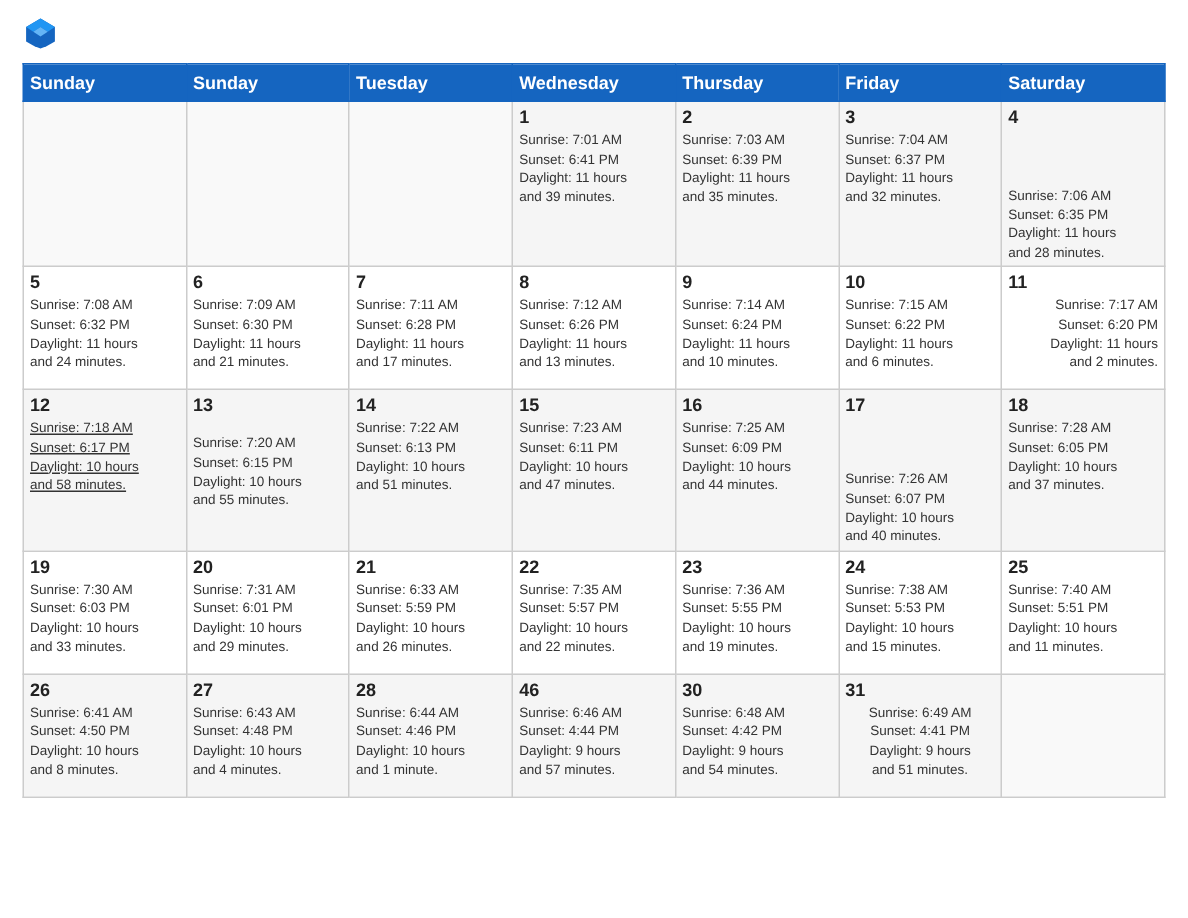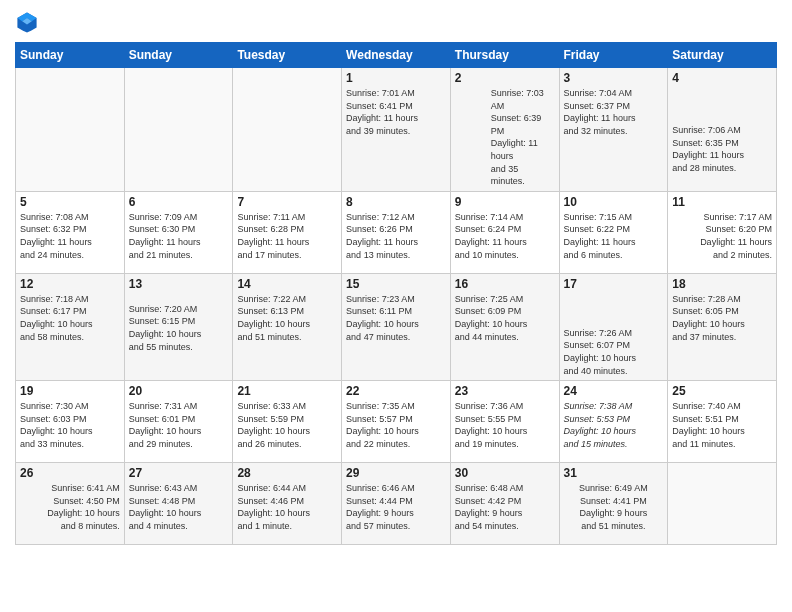--- a/index.html
+++ b/index.html
@@ -131,21 +131,21 @@
           <td class="empty-cell"></td>
           <td>
             <div class="day-num">1</div>
             <div class="day-info" style="white-space: pre-line;">Sunrise: 7:01 AM
 Sunset: 6:41 PM
 Daylight: 11 hours
 and 39 minutes.</div>
           </td>
           <td>
             <div class="day-num">2</div>
-            <div class="day-info" style="white-space: pre-line; margin-left: 36px;">Sunrise: 7:03 AM
+            <div class="day-info" style="white-space: pre-line;">Sunrise: 7:03 AM
 Sunset: 6:39 PM
 Daylight: 11 hours
 and 35 minutes.</div>
           </td>
           <td>
             <div class="day-num">3</div>
             <div class="day-info" style="white-space: pre-line;">Sunrise: 7:04 AM
 Sunset: 6:37 PM
 Daylight: 11 hours
 and 32 minutes.</div>
@@ -205,21 +205,21 @@
             <div class="day-num">11</div>
             <div class="day-info" style="white-space: pre-line; text-align: right;">Sunrise: 7:17 AM
 Sunset: 6:20 PM
 Daylight: 11 hours
 and 2 minutes.</div>
           </td>
         </tr>
         <tr>
           <td>
             <div class="day-num">12</div>
-            <div class="day-info" style="white-space: pre-line;">Sunrise: 7:18 AM
+            <div class="day-info" style="white-space: pre-line; text-decoration: underline;">Sunrise: 7:18 AM
 Sunset: 6:17 PM
 Daylight: 10 hours
 and 58 minutes.</div>
           </td>
           <td>
             <div class="day-num">13</div>
             <div class="day-info" style="white-space: pre-line; margin-top: 12px;">Sunrise: 7:20 AM
 Sunset: 6:15 PM
 Daylight: 10 hours
 and 55 minutes.</div>
@@ -291,57 +291,57 @@
           </td>
           <td>
             <div class="day-num">23</div>
             <div class="day-info" style="white-space: pre-line;">Sunrise: 7:36 AM
 Sunset: 5:55 PM
 Daylight: 10 hours
 and 19 minutes.</div>
           </td>
           <td>
             <div class="day-num">24</div>
-            <div class="day-info" style="white-space: pre-line; font-style: italic;">Sunrise: 7:38 AM
+            <div class="day-info" style="white-space: pre-line;">Sunrise: 7:38 AM
 Sunset: 5:53 PM
 Daylight: 10 hours
 and 15 minutes.</div>
           </td>
           <td>
             <div class="day-num">25</div>
             <div class="day-info" style="white-space: pre-line;">Sunrise: 7:40 AM
 Sunset: 5:51 PM
 Daylight: 10 hours
 and 11 minutes.</div>
           </td>
         </tr>
         <tr>
           <td>
             <div class="day-num">26</div>
-            <div class="day-info" style="white-space: pre-line; text-align: right;">Sunrise: 6:41 AM
+            <div class="day-info" style="white-space: pre-line;">Sunrise: 6:41 AM
 Sunset: 4:50 PM
 Daylight: 10 hours
 and 8 minutes.</div>
           </td>
           <td>
             <div class="day-num">27</div>
             <div class="day-info" style="white-space: pre-line;">Sunrise: 6:43 AM
 Sunset: 4:48 PM
 Daylight: 10 hours
 and 4 minutes.</div>
           </td>
           <td>
             <div class="day-num">28</div>
             <div class="day-info" style="white-space: pre-line;">Sunrise: 6:44 AM
 Sunset: 4:46 PM
 Daylight: 10 hours
 and 1 minute.</div>
           </td>
           <td>
-            <div class="day-num">29</div>
+            <div class="day-num">46</div>
             <div class="day-info" style="white-space: pre-line;">Sunrise: 6:46 AM
 Sunset: 4:44 PM
 Daylight: 9 hours
 and 57 minutes.</div>
           </td>
           <td>
             <div class="day-num">30</div>
             <div class="day-info" style="white-space: pre-line;">Sunrise: 6:48 AM
 Sunset: 4:42 PM
 Daylight: 9 hours

